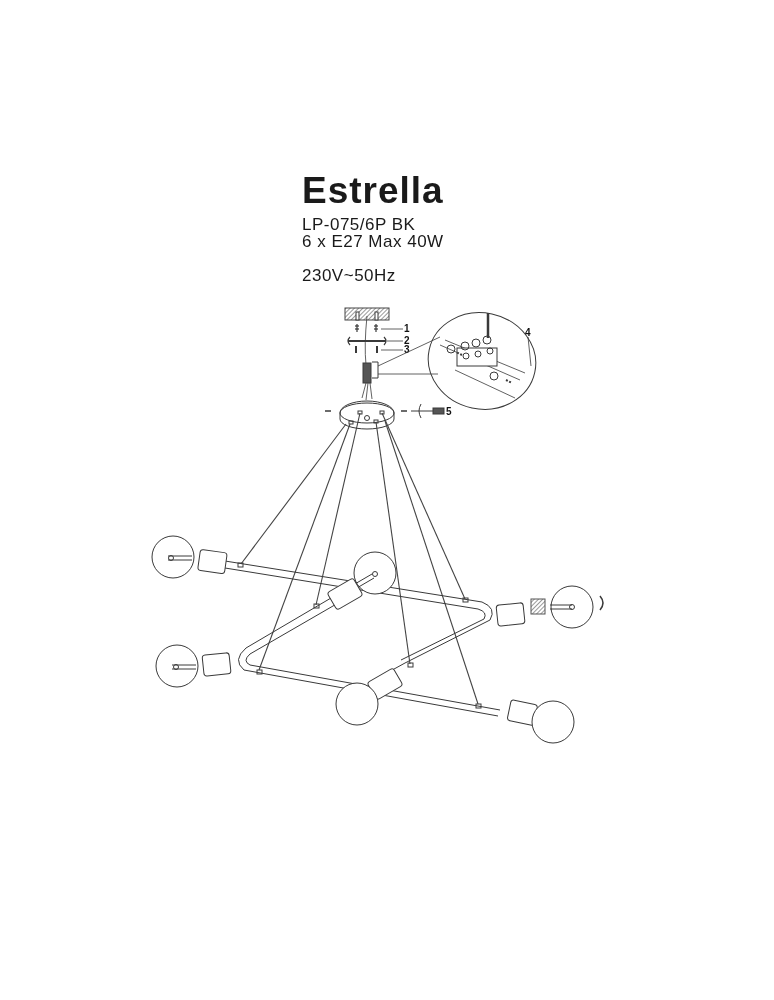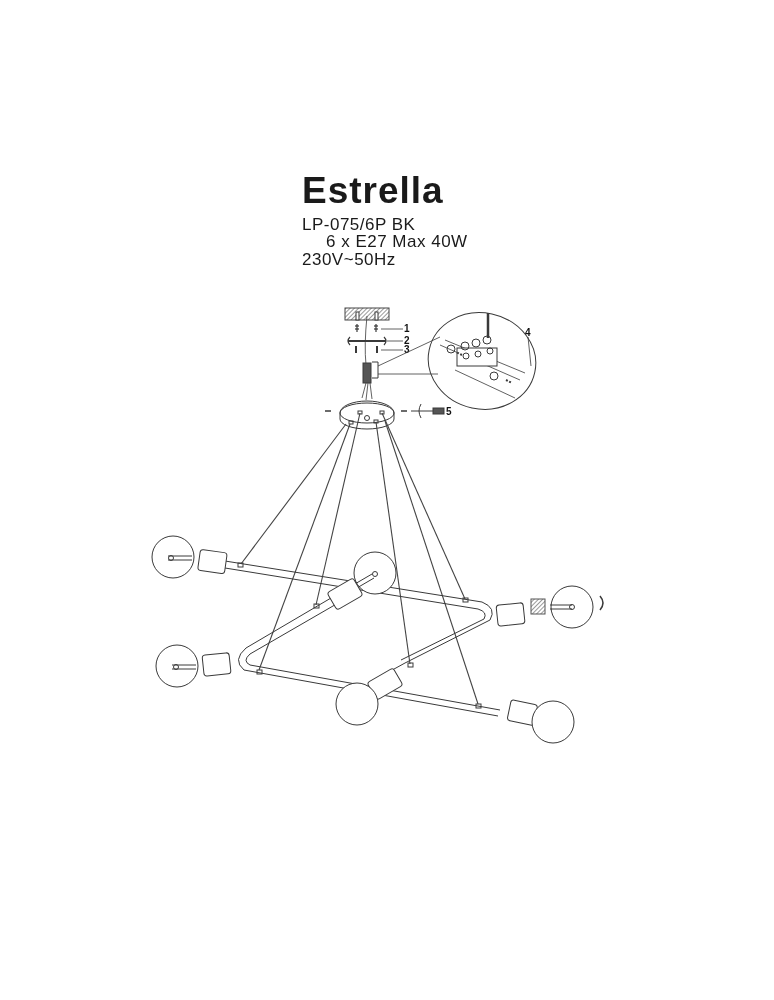--- a/index.html
+++ b/index.html
@@ -1,19 +1,19 @@
 <!DOCTYPE html>
 <html><head>
 <meta charset="utf-8">
 <style>
   html, body { margin:0; padding:0; background:#ffffff; }
   body { width:774px; height:1000px; position:relative; overflow:hidden; font-family:"Liberation Sans", sans-serif; color:#1a1a1a; }
   .title { position:absolute; left:302px; top:173px; font-size:37px; font-weight:bold; letter-spacing:1px; line-height:36px; }
   .spec { position:absolute; left:302px; font-size:17px; line-height:18px; letter-spacing:0.5px; }
-  .spec1 { top:216px; } .spec2 { top:233px;margin-left:24px; } .spec3 { top:251px; }
+  .spec1 { top:216px; } .spec2 { top:233px; } .spec3 { top:267px; }
   svg.diagram { position:absolute; left:0; top:0; }
   .lbl { font-family:"Liberation Sans", sans-serif; font-size:10px; font-weight:bold; fill:#111; }
 </style>
 </head>
 <body>
 
 <div class="title">Estrella</div>
 <div class="spec spec1">LP-075/6P BK</div>
 <div class="spec spec2">6 x E27 Max 40W</div>
 <div class="spec spec3">230V~50Hz</div>

